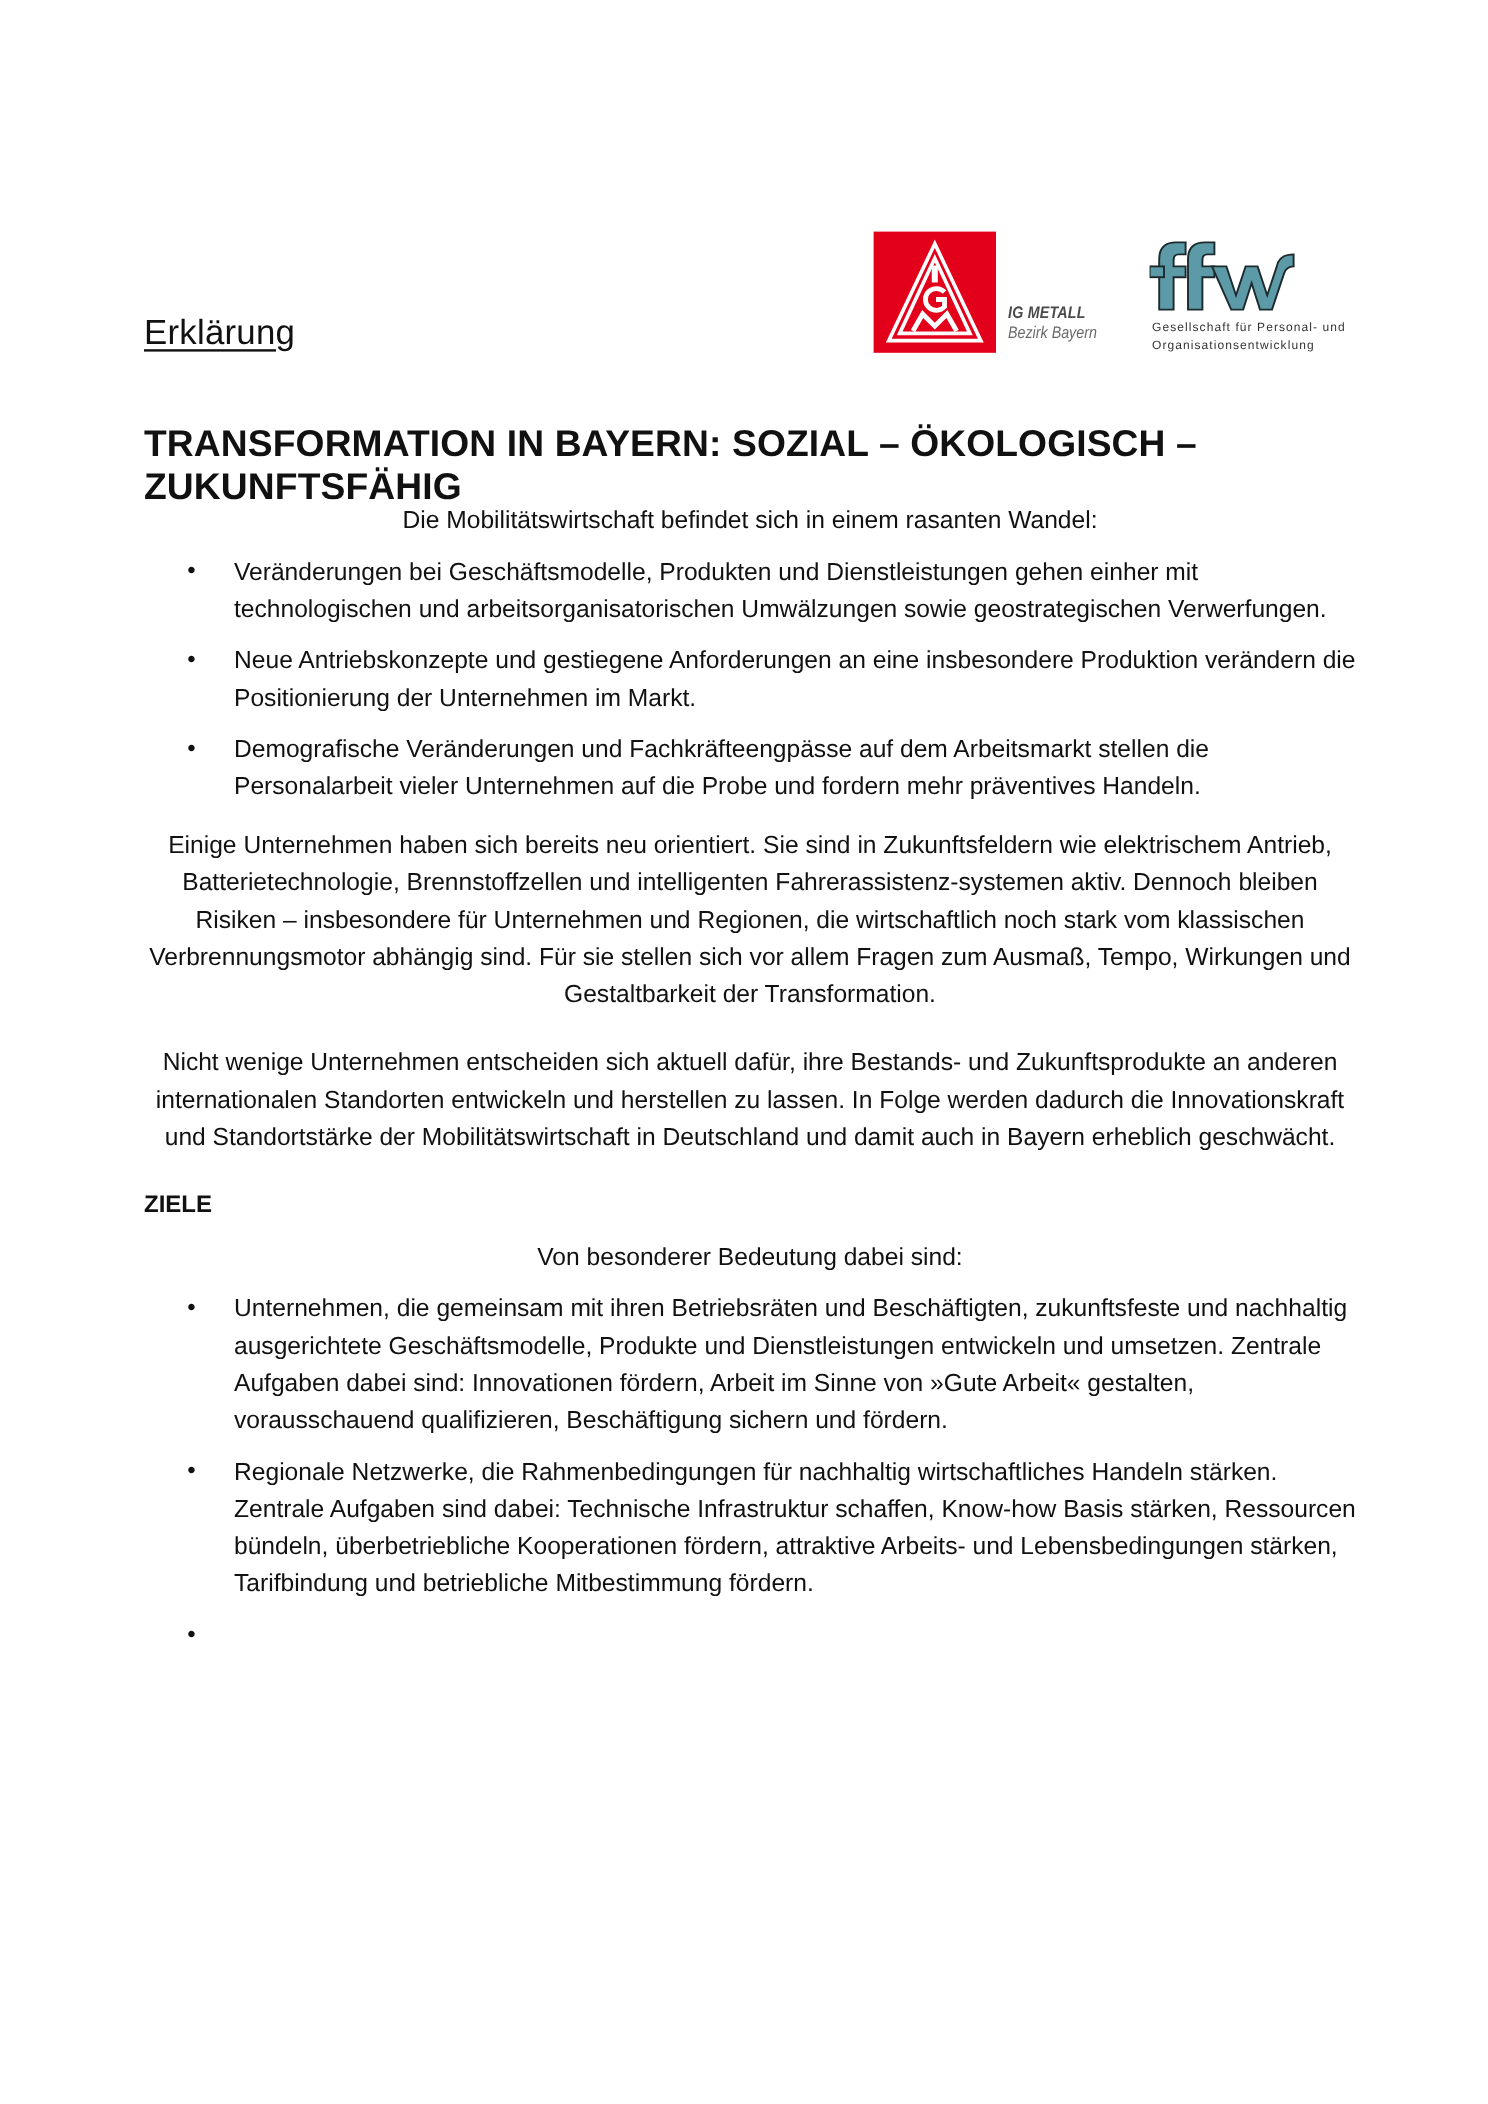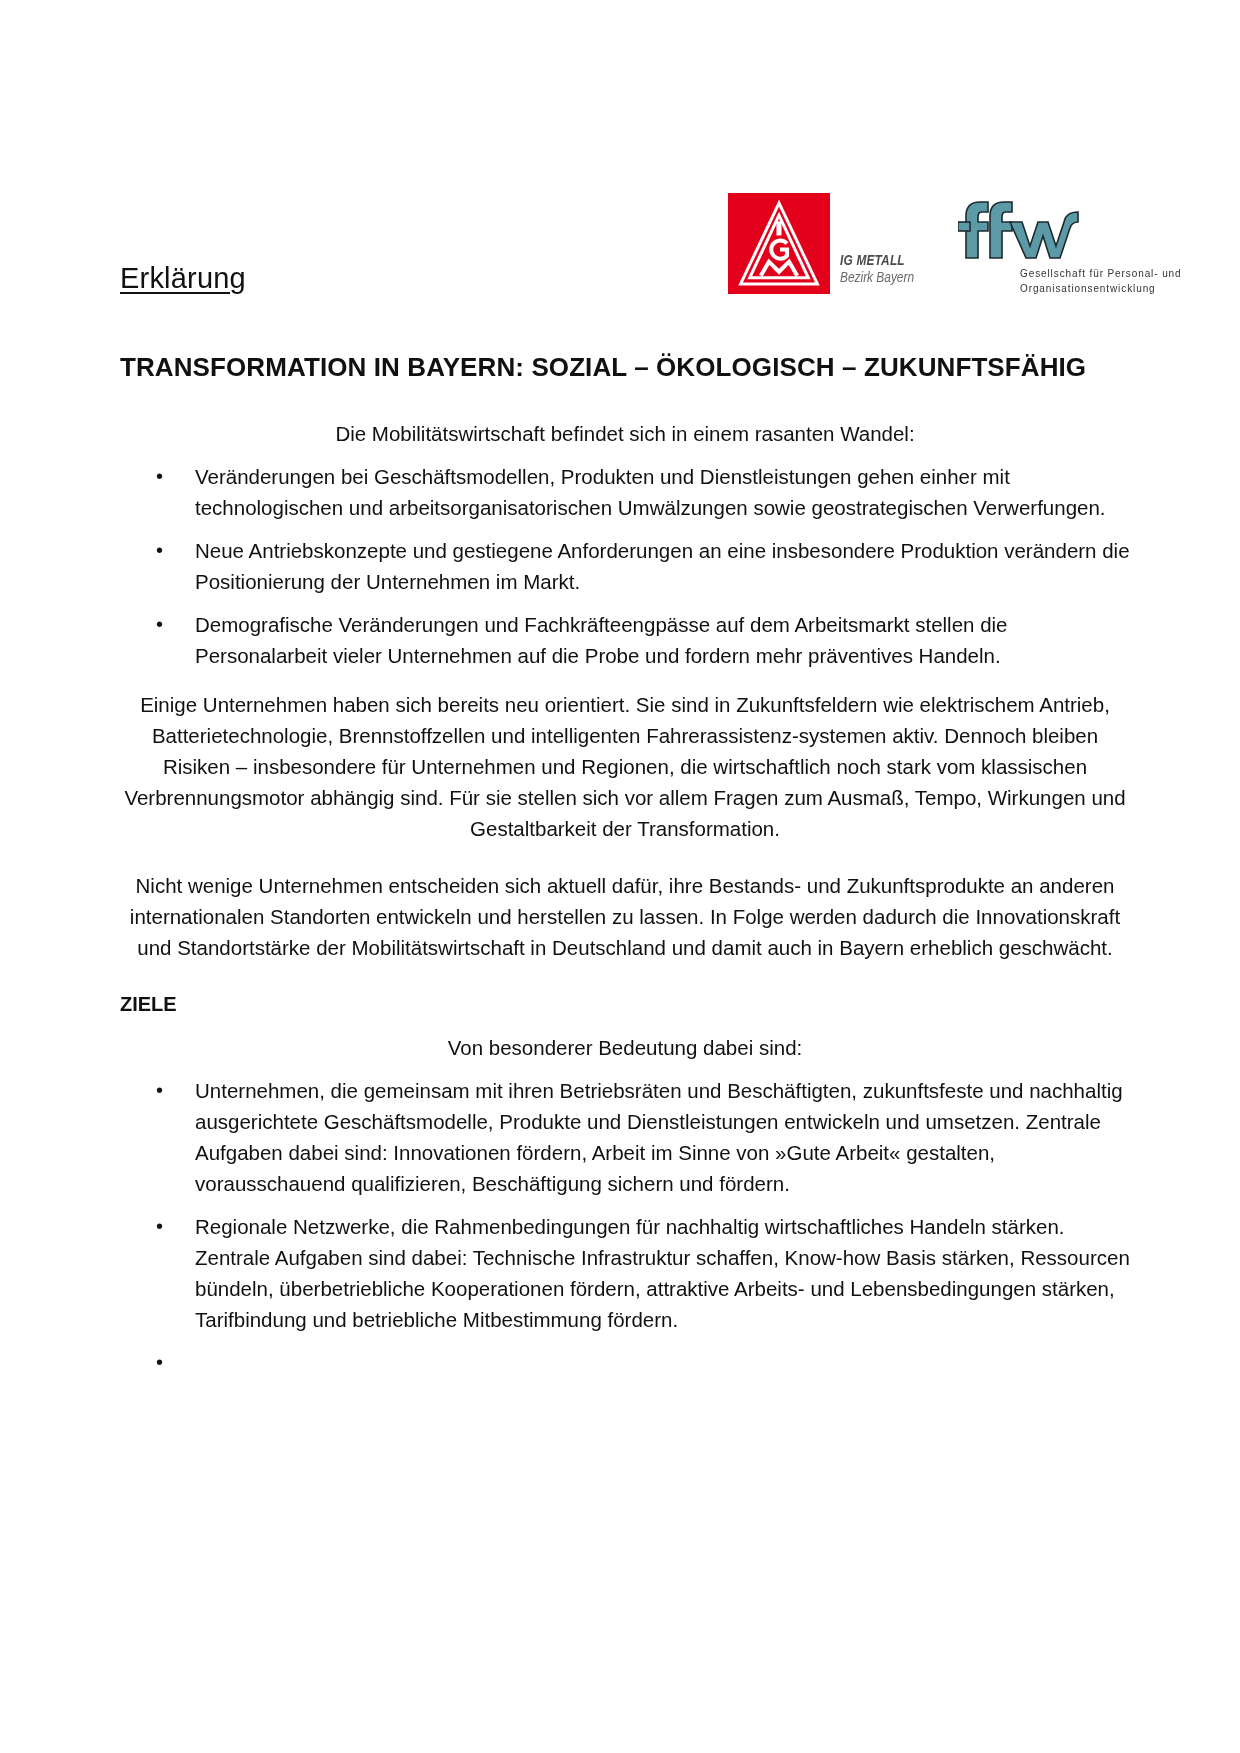--- a/index.html
+++ b/index.html
@@ -11,23 +11,23 @@
                  text-decoration: underline; text-underline-offset: 4px; letter-spacing: 0.2px; }
 
     .igm-logo { position: absolute; left: 728px; top: 193px; width: 102px; height: 101px; background: #e3001b; }
     .igm-logo svg { width: 100%; height: 100%; display: block; }
     .igm-text { position: absolute; left: 840px; top: 252px; font-style: italic; }
     .igm-name { font-size: 14px; font-weight: bold; color: #4a4a4a; letter-spacing: 0.2px; transform: scaleX(0.85); transform-origin: left; }
     .igm-region { font-size: 14px; color: #6a6a6a; margin-top: 1px; transform: scaleX(0.85); transform-origin: left; }
 
     .ffw-logo { position: absolute; left: 958px; top: 198px; width: 125px; height: 62px; }
     .ffw-logo svg { width: 100%; height: 100%; display: block; }
-    .ffw-sub { position: absolute; left: 1020px; top: 266px; font-size: 10px; color: #333; letter-spacing: 0.9px; line-height: 15px; }
+    .ffw-sub { position: absolute; left: 960px; top: 266px; font-size: 10px; color: #333; letter-spacing: 0.9px; line-height: 15px; }
 
-    .main-title { position: absolute; left: 120px; top: 352px; font-size: 26px; font-weight: bold; letter-spacing: 0.1px; }
+    .main-title { position: absolute; left: 120px; top: 352px; font-size: 31px; font-weight: bold; letter-spacing: 0.1px; }
 
     .content { position: absolute; left: 120px; top: 418px; width: 1010px; font-size: 20.5px; line-height: 31px; }
     .section-head { font-weight: bold; font-size: 20px; margin: 0 0 12px 0; }
     .para { margin: 0 0 12px 0; text-align: center; }
     .para.gap-big { margin-bottom: 26px; }
     ul.bullets { list-style: none; margin: 0 0 18px 0; padding: 0; }
     ul.bullets li { position: relative; padding-left: 75px; margin-bottom: 12px; }
     ul.bullets li .bullet { position: absolute; left: 36px; top: 0; font-size: 20px; }
   </style>
 </head>
@@ -67,21 +67,21 @@
     <div>Gesellschaft für Personal- und</div>
     <div>Organisationsentwicklung</div>
   </div>
 
   <div class="main-title">TRANSFORMATION IN BAYERN: SOZIAL – ÖKOLOGISCH – ZUKUNFTSFÄHIG</div>
 
   <div class="content">
 
     <p class="para">Die Mobilitätswirtschaft befindet sich in einem rasanten Wandel:</p>
     <ul class="bullets">
-      <li><span class="bullet">•</span><span>Veränderungen bei Geschäftsmodellen, Produkten und Dienstleistungen gehen einher mit technologischen und arbeitsorganisatorischen Umwälzungen sowie geostrategischen Verwerfungen.</span></li>
+      <li><span class="bullet">•</span><span>Veränderungen bei Geschäftsmodelle, Produkten und Dienstleistungen gehen einher mit technologischen und arbeitsorganisatorischen Umwälzungen sowie geostrategischen Verwerfungen.</span></li>
       <li><span class="bullet">•</span><span>Neue Antriebskonzepte und gestiegene Anforderungen an eine insbesondere Produktion verändern die Positionierung der Unternehmen im Markt.</span></li>
       <li><span class="bullet">•</span><span>Demografische Veränderungen und Fachkräfteengpässe auf dem Arbeitsmarkt stellen die Personalarbeit vieler Unternehmen auf die Probe und fordern mehr präventives Handeln.</span></li>
     </ul>
     <p class="para gap-big">Einige Unternehmen haben sich bereits neu orientiert. Sie sind in Zukunftsfeldern wie elektrischem Antrieb, Batterietechnologie, Brennstoffzellen und intelligenten Fahrerassistenz-systemen aktiv. Dennoch bleiben Risiken – insbesondere für Unternehmen und Regionen, die wirtschaftlich noch stark vom klassischen Verbrennungsmotor abhängig sind. Für sie stellen sich vor allem Fragen zum Ausmaß, Tempo, Wirkungen und Gestaltbarkeit der Transformation.</p>
     <p class="para gap-big">Nicht wenige Unternehmen entscheiden sich aktuell dafür, ihre Bestands- und Zukunftsprodukte an anderen internationalen Standorten entwickeln und herstellen zu lassen. In Folge werden dadurch die Innovationskraft und Standortstärke der Mobilitätswirtschaft in Deutschland und damit auch in Bayern erheblich geschwächt.</p>
 
     <div class="section-head">ZIELE</div>
     <p class="para">Von besonderer Bedeutung dabei sind:</p>
     <ul class="bullets">
       <li><span class="bullet">•</span><span>Unternehmen, die gemeinsam mit ihren Betriebsräten und Beschäftigten, zukunftsfeste und nachhaltig ausgerichtete Geschäftsmodelle, Produkte und Dienstleistungen entwickeln und umsetzen. Zentrale Aufgaben dabei sind: Innovationen fördern, Arbeit im Sinne von »Gute Arbeit« gestalten, vorausschauend qualifizieren, Beschäftigung sichern und fördern.</span></li>

